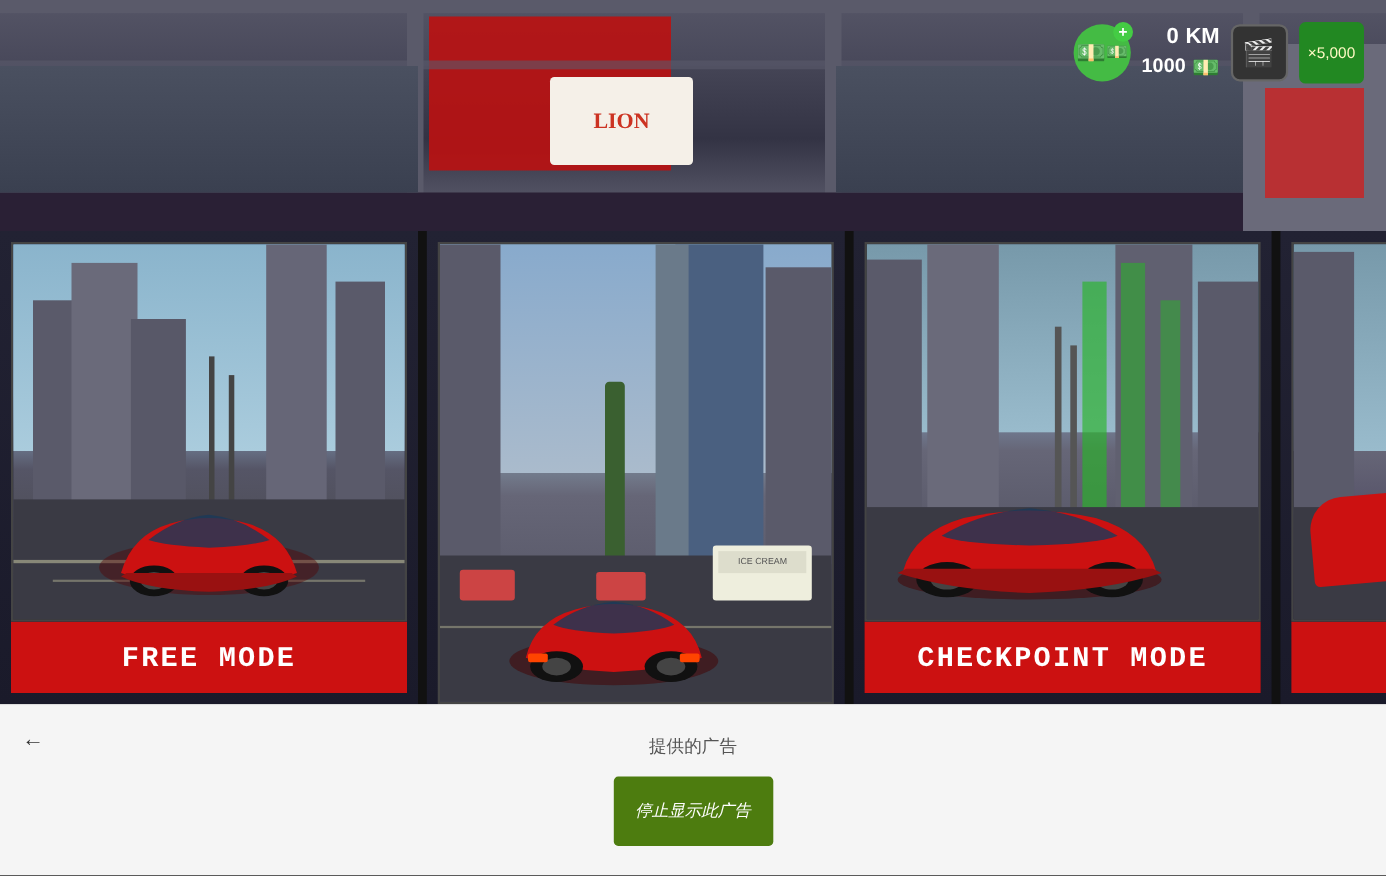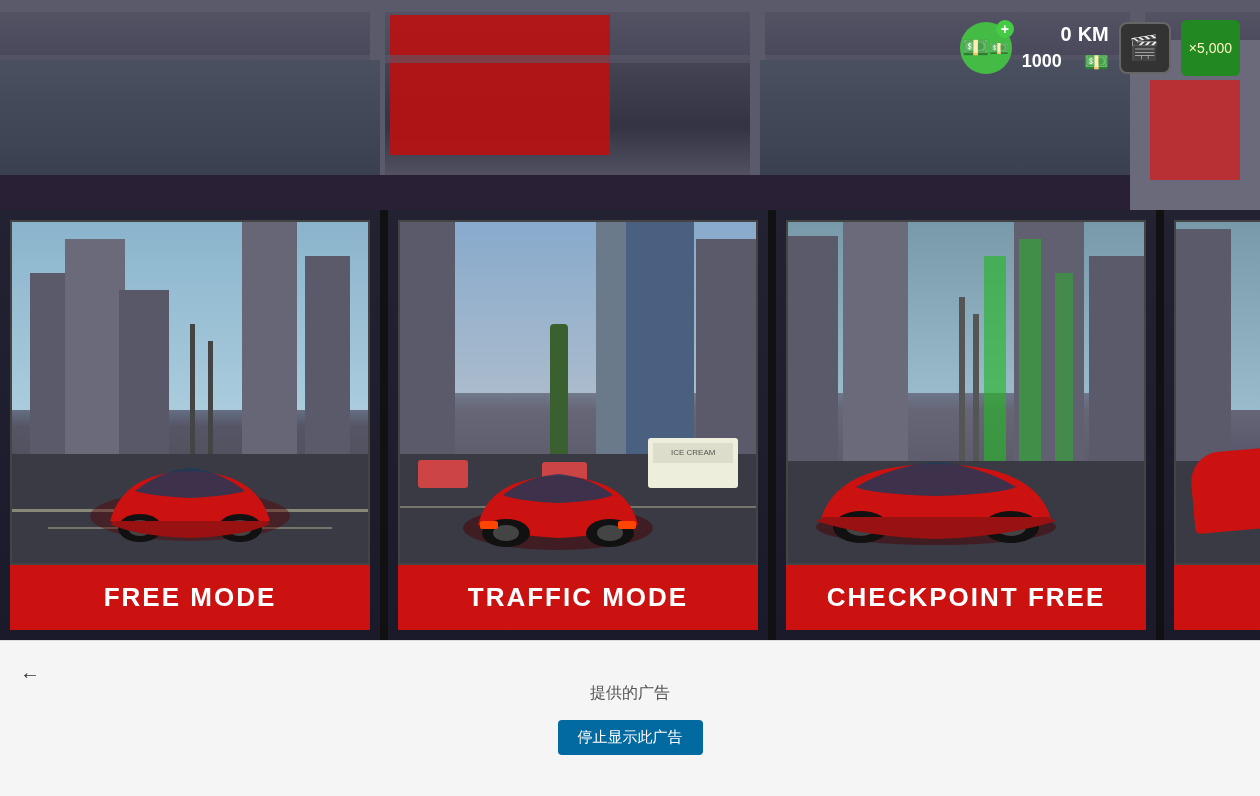--- a/index.html
+++ b/index.html
@@ -89,22 +89,21 @@
     }
     .hud-km-row {
       display: flex;
       align-items: center;
       gap: 6px;
       font-size: 20px;
       font-weight: bold;
     }
     .hud-cash-row {
       display: flex;
-      align-items: center;
-      gap: 22px;
+      gap: 6px;
     }
     .cash-icon {
       font-size: 20px;
     }
     .cash-amount {
       color: white;
       font-size: 18px;
       font-weight: bold;
     }
 
@@ -218,21 +217,21 @@
       height: 65px;
       background: #cc1111;
       margin: 0 10px 10px 10px;
       display: flex;
       align-items: center;
       justify-content: center;
       color: white;
       font-size: 26px;
       font-weight: bold;
       letter-spacing: 2px;
-      font-family: Liberation Sans, sans-serif;
+      font-family: Liberation Mono, monospace;
     }
 
     
     .car-svg {
       position: absolute;
     }
 
     
     #ad-area {
       width: 1260px;
@@ -256,27 +255,28 @@
       cursor: pointer;
       font-weight: bold;
     }
 
     #ad-label {
       color: #555;
       font-size: 16px;
     }
 
     #ad-stop-btn {
-      background: #0369a1;
+      background: #4d7c0f;
       color: white;
       border: none;
-      padding: 8px 20px;
+      padding: 22px 20px;
       border-radius: 4px;
       font-size: 15px;
       cursor: pointer;
+      font-style: italic;
     }
 
     #ad-why-input {
       border: 1px solid #ccc;
       padding: 10px 16px;
       border-radius: 4px;
       font-size: 15px;
       color: #999;
       width: 200px;
       background: white;
@@ -303,20 +303,21 @@
 
     <div style="position:absolute;top:0;left:370px;width:15px;height:210px;background:#5a5a6a;"></div>
     <div style="position:absolute;top:0;left:750px;width:15px;height:210px;background:#5a5a6a;"></div>
     <div style="position:absolute;top:0;left:1130px;width:15px;height:210px;background:#5a5a6a;"></div>
 
     <div style="position:absolute;bottom:0;left:0;right:0;height:35px;background:#2a2035;"></div>
 
     <div style="position:absolute;top:60px;left:0;width:380px;height:115px;background:linear-gradient(180deg,#4a5060 0%,#3a4050 100%);"></div>
     <div style="position:absolute;top:60px;left:760px;width:370px;height:115px;background:linear-gradient(180deg,#4a5060 0%,#3a4050 100%);"></div>
 
+    <div style="position:absolute;top:70px;left:500px;width:130px;height:80px;background:#f5f0e8;border-radius:4px;display:flex;align-items:center;justify-content:center;font-size:20px;font-weight:bold;color:#cc3322;font-family:serif;">LION</div>
 
     <div style="position:absolute;top:40px;right:0;width:130px;height:170px;background:#6a6a7a;"></div>
 
     <div style="position:absolute;top:80px;right:20px;width:90px;height:100px;background:#cc2222;opacity:0.8;"></div>
   </div>
 
 
   <div id="hud">
 
     <div class="hud-money-btn">
@@ -415,21 +416,20 @@
             <ellipse cx="48" cy="80" rx="24" ry="14" fill="#111"></ellipse>
             <ellipse cx="152" cy="80" rx="24" ry="14" fill="#111"></ellipse>
             <ellipse cx="48" cy="80" rx="13" ry="8" fill="#444"></ellipse>
             <ellipse cx="152" cy="80" rx="13" ry="8" fill="#444"></ellipse>
 
             <rect x="22" y="68" width="18" height="8" rx="2" fill="#ff4400"></rect>
             <rect x="160" y="68" width="18" height="8" rx="2" fill="#ff4400"></rect>
           </svg>
         </div>
       </div>
-      <div class="mode-label">TRAFFIC MODE</div>
     </div>
 
     <div class="divider"></div>
 
     <div class="mode-card">
       <div class="mode-card-image">
         <div class="card-scene-checkpoint">
 
           <div style="position:absolute;top:0;left:0;right:0;height:50%;background:linear-gradient(180deg,#7799aa 0%,#99bbcc 100%);"></div>
 
@@ -454,21 +454,21 @@
 
             <ellipse cx="55" cy="88" rx="28" ry="16" fill="#111"></ellipse>
             <ellipse cx="205" cy="88" rx="28" ry="16" fill="#111"></ellipse>
             <ellipse cx="55" cy="88" rx="15" ry="9" fill="#444"></ellipse>
             <ellipse cx="205" cy="88" rx="15" ry="9" fill="#444"></ellipse>
 
             <path d="M18,78 L10,82 Q60,98 130,100 Q200,98 250,82 L242,78" fill="#991111"></path>
           </svg>
         </div>
       </div>
-      <div class="mode-label">CHECKPOINT FREE</div>
+      <div class="mode-label">CHECKPOINT MODE</div>
     </div>
 
     <div class="divider"></div>
 
     <div class="mode-card partial">
       <div class="mode-card-image" style="margin-right:0;">
         <div class="card-scene-fourth">
           <div style="position:absolute;top:0;left:0;right:0;height:55%;background:linear-gradient(180deg,#7799aa,#99bbcc);"></div>
           <div style="position:absolute;bottom:28%;left:0;width:55px;height:70%;background:#5a5a6a;"></div>
           <div style="position:absolute;bottom:0;left:0;right:0;height:30%;background:#3a3a44;"></div>

